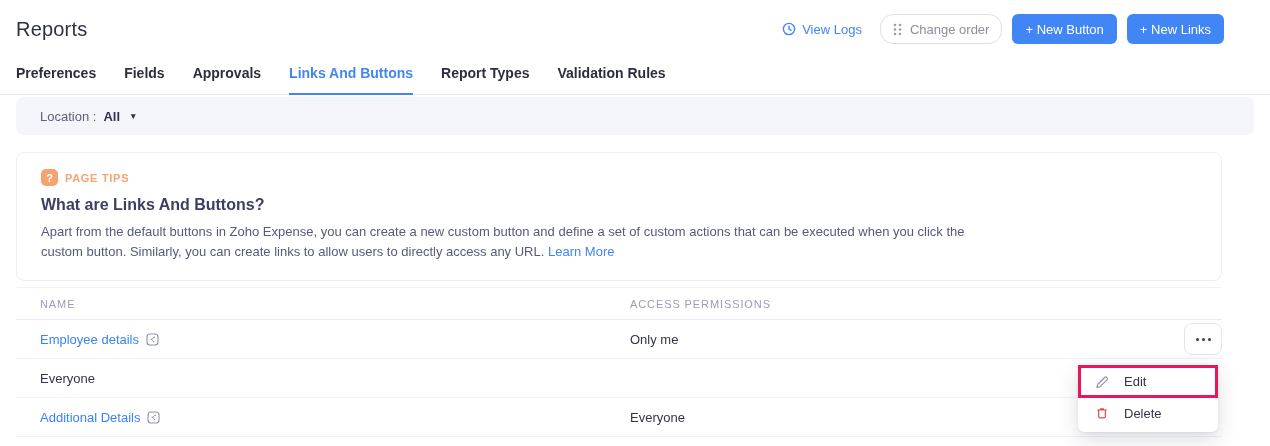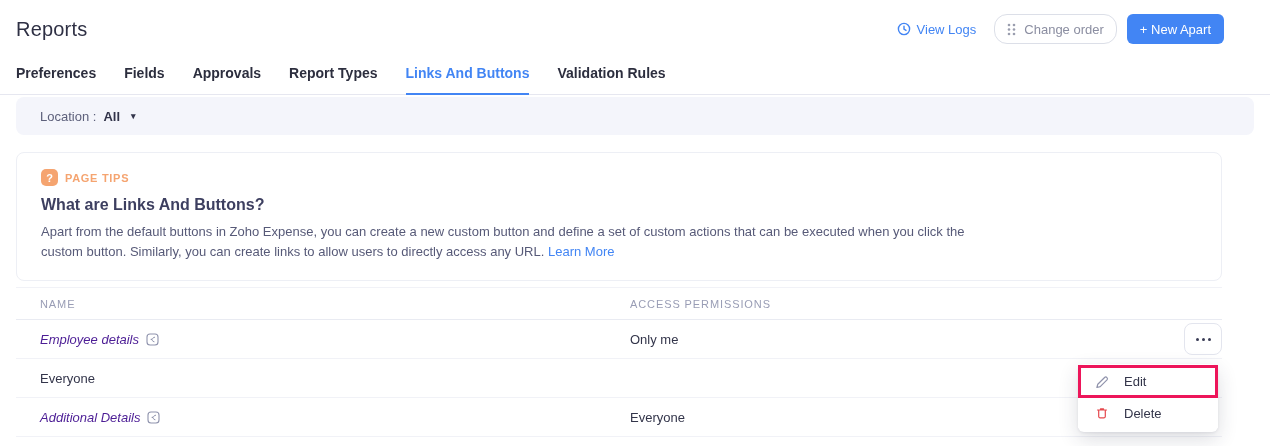--- a/index.html
+++ b/index.html
@@ -45,21 +45,21 @@
   .qbadge { width:17px; height:17px; background:#f5a470; border-radius:5px; color:#fff; font-weight:bold; font-size:11px; display:flex; align-items:center; justify-content:center; }
   .tips-label { color:#f5a470; font-size:11px; font-weight:bold; letter-spacing:.7px; }
   .tips-heading { margin-top:10px; font-size:16px; font-weight:bold; color:#3d3f60; }
   .tips-body { margin-top:8px; font-size:13px; color:#575a78; line-height:20px; }
   .learn-more { color:#4285f4; cursor:pointer; text-decoration:none; }
   
   .table { margin-top:6px; position:relative; }
   .thead, .trow { display:grid; grid-template-columns:590px 1fr; padding-left:24px; align-items:center; }
   .thead { height:33px; border-top:1px solid #f1f2f7; border-bottom:1px solid #e9ebf2; color:#999db5; font-size:11px; letter-spacing:.9px; }
   .trow { height:39px; border-bottom:1px solid #f1f2f7; font-size:13px; }
-  .link-name { color:#4c1d95; display:flex; align-items:center; gap:7px; cursor:pointer;font-style:italic; }
+  .link-name { color:#3b82f6; display:flex; align-items:center; gap:7px; cursor:pointer; }
   .perm { color:#33354a; }
   
   .ellipsis-btn {
     position:absolute; top:36px; right:0; width:38px; height:32px;
     border:1px solid #e3e5ee; border-radius:8px; background:#fff; cursor:pointer;
     display:flex; align-items:center; justify-content:center; gap:3px;
   }
   .dot { width:3px; height:3px; background:#3a3c55; border-radius:50%; }
   .menu {
     position:absolute; top:77px; right:4px; width:140px; background:#fff; border-radius:6px;
@@ -93,30 +93,31 @@
               <circle cx="7" cy="2" r="1.3"></circle>
               <circle cx="2" cy="6.5" r="1.3"></circle>
               <circle cx="7" cy="6.5" r="1.3"></circle>
               <circle cx="2" cy="11" r="1.3"></circle>
               <circle cx="7" cy="11" r="1.3"></circle>
             </g>
           </svg>
       </span>
       <span>Change order</span>
     </button>
-    <button class="btn-primary">+ New Apart</button>
+    <button class="btn-primary">+ New Button</button>
+    <button class="btn-primary">+ New Links</button>
   </div>
 </div>
 
 <div class="tabs">
   <div class="tab">Preferences</div>
   <div class="tab">Fields</div>
   <div class="tab">Approvals</div>
+  <div class="tab active">Links And Buttons</div>
   <div class="tab">Report Types</div>
-  <div class="tab active">Links And Buttons</div>
   <div class="tab">Validation Rules</div>
 </div>
 
 <div class="location-bar">
   <span class="location-label">Location :</span>
   <span class="location-value">
     <span>All</span>
     <span class="caret">▾</span>
   </span>
 </div>

